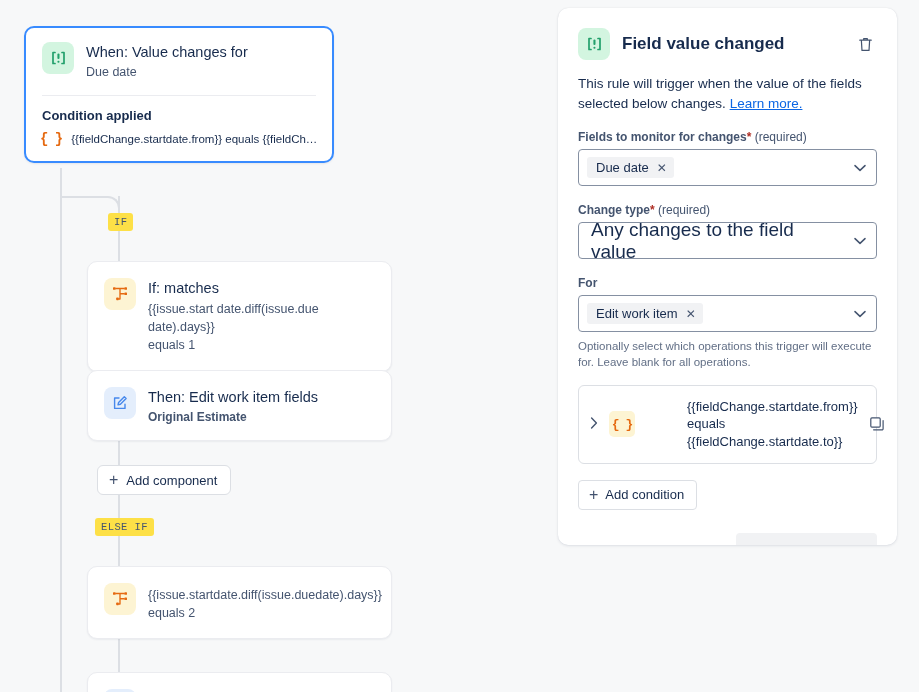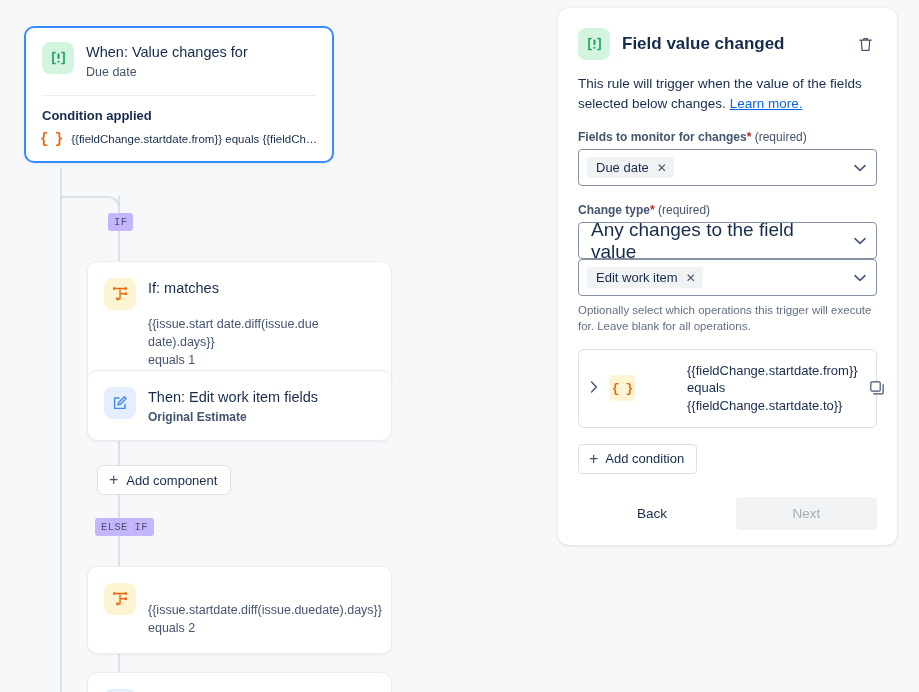--- a/index.html
+++ b/index.html
@@ -67,42 +67,42 @@
   .cond-row { display: flex; align-items: center; gap: 9px; padding: 0 14px 14px 14px; }
   .braces { color: #e56910; font-family: "Liberation Mono", monospace; font-size: 14px; font-weight: 700; letter-spacing: -1px; flex:0 0 auto; }
   .cond-text {
     font-size: 11.5px; color: #172b4d;
     white-space: nowrap; overflow: hidden; text-overflow: ellipsis;
   }
 
   
   .branch-label {
     position: absolute;
-    background: #c4b5fd;
+    background: #fde047;
     color: #44546f;
     font-family: "Liberation Mono", monospace;
     font-size: 10.5px;
     letter-spacing: .4px;
     padding: 2px 6px;
     border-radius: 3px;
     line-height: 1.35;
   }
 
   
   .step-card {
     position: absolute;
     width: 305px;
     background: #ffffff;
     border: 1px solid #ebecf0;
     border-radius: 10px;
     box-shadow: 0 1px 2px rgba(9,30,66,.06);
     display: flex; align-items: flex-start; gap: 12px;
     padding: 16px;
   }
-  .mono-cond { font-size: 12.5px; color: #44546f; line-height: 1.45; margin-top: 18px; }
+  .mono-cond { font-size: 12.5px; color: #44546f; line-height: 1.45; margin-top: 3px; }
 
   .add-component {
     position: absolute; left: 97px; top: 465px;
     display: inline-flex; align-items: center; gap: 8px;
     background: #ffffff;
     border: 1px solid #dcdfe4;
     border-radius: 6px;
     padding: 6px 13px 6px 11px;
     font-size: 13px; color: #172b4d;
     cursor: pointer;
@@ -344,20 +344,21 @@
     <div class="select">
       <span class="val">Any changes to the field value</span>
       <span class="chev">
         <svg width="12" height="8" viewBox="0 0 12 8" fill="none">
             <path d="M1 1.6 L6 6.4 L11 1.6" stroke="#44546f" stroke-width="1.5" stroke-linecap="round" stroke-linejoin="round"></path>
           </svg>
       </span>
     </div>
 
     
+    <div class="field-label">For</div>
     <div class="select">
       <span class="chip">
         <span>Edit work item</span>
         <span class="x">✕</span>
       </span>
       <span class="chev">
         <svg width="12" height="8" viewBox="0 0 12 8" fill="none">
             <path d="M1 1.6 L6 6.4 L11 1.6" stroke="#44546f" stroke-width="1.5" stroke-linecap="round" stroke-linejoin="round"></path>
           </svg>
       </span>

